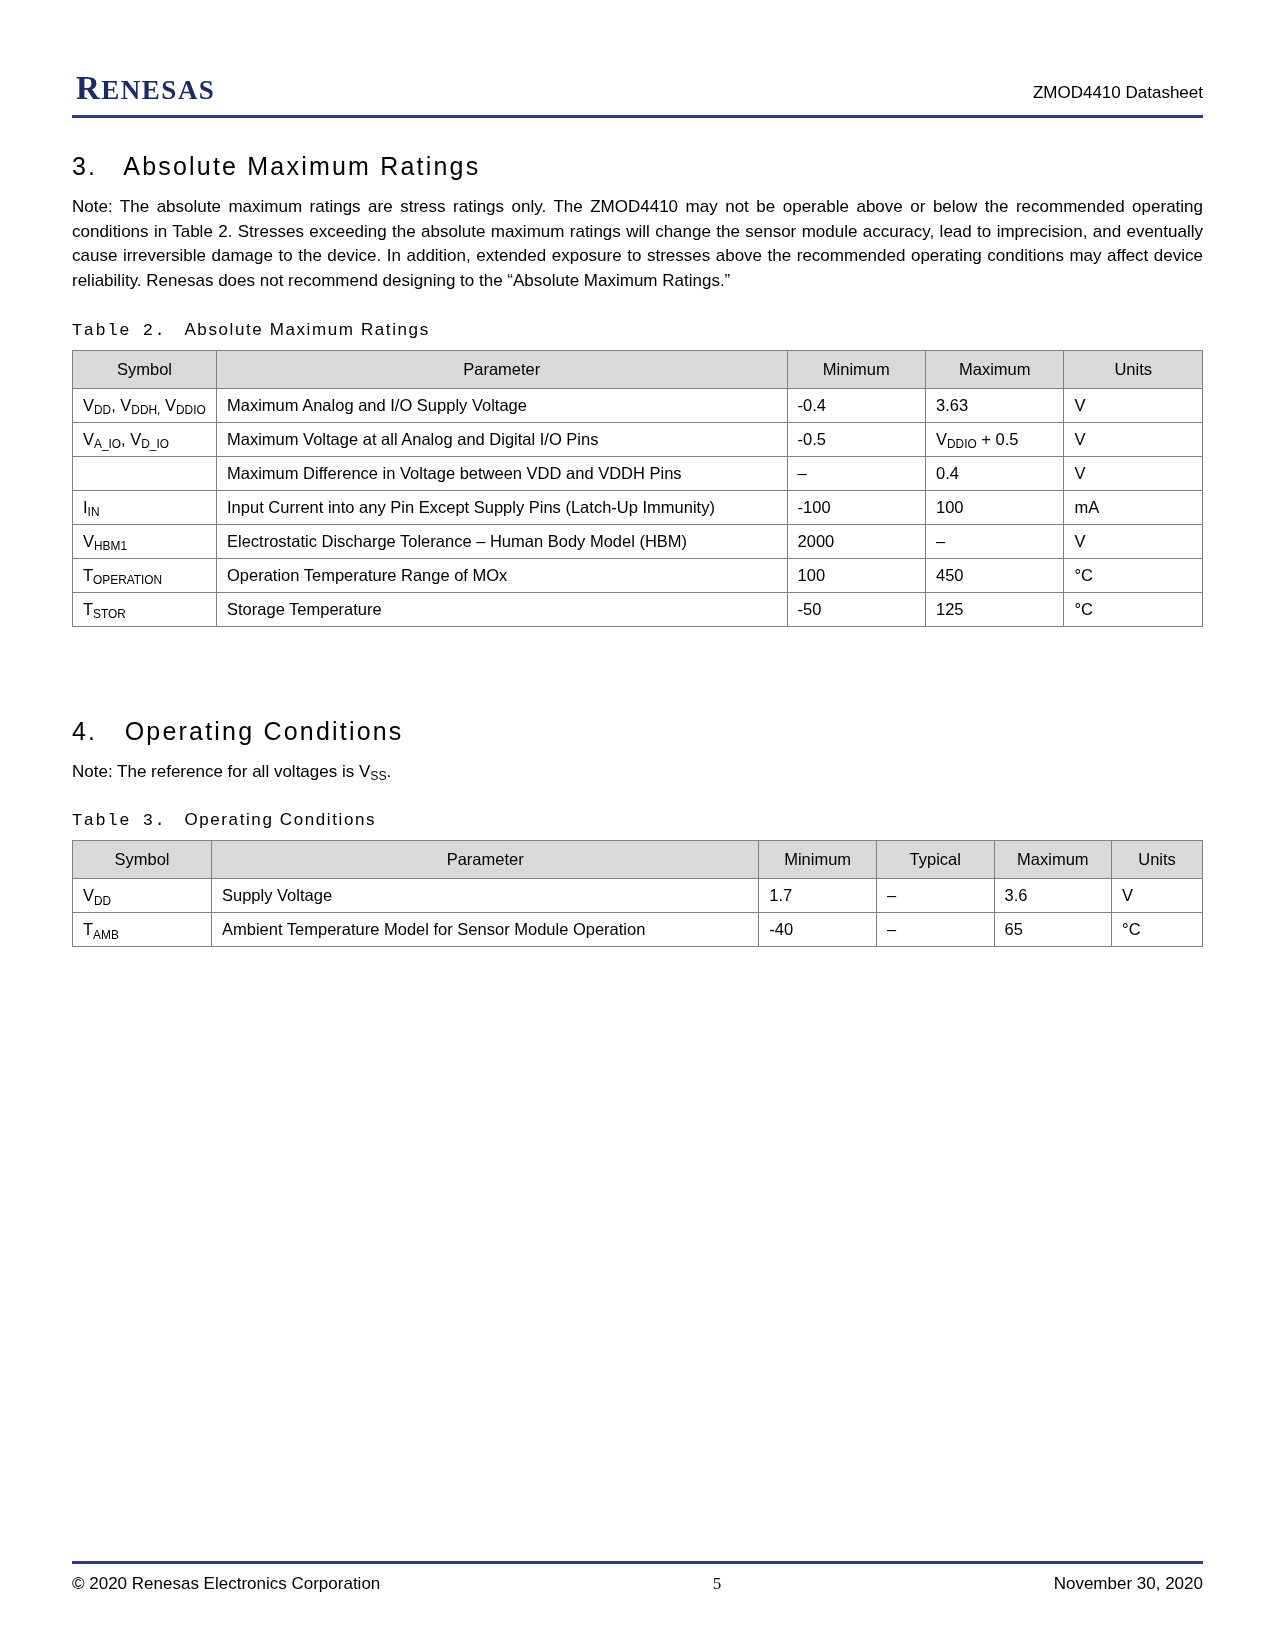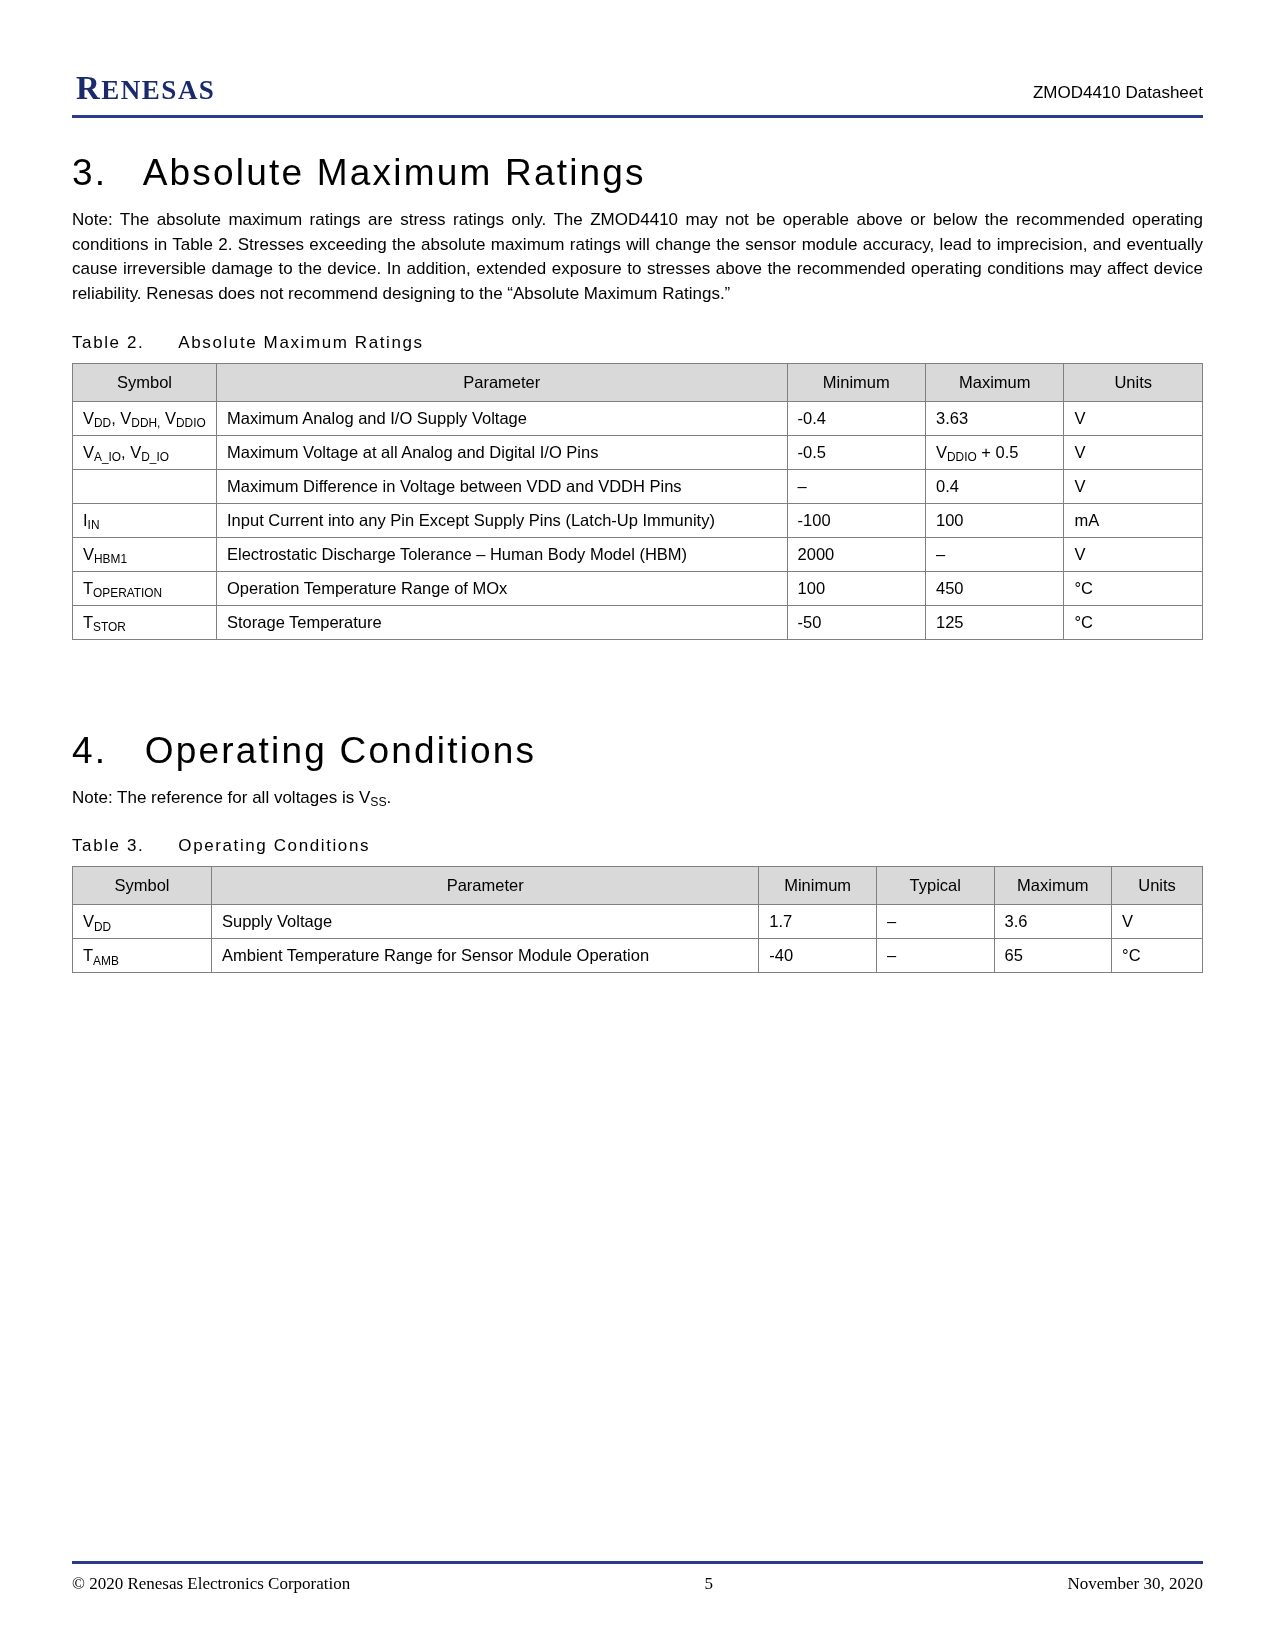--- a/index.html
+++ b/index.html
@@ -50,38 +50,38 @@
     color: #000;
     padding-bottom: 4px;
   }
   .header-rule {
     margin-top: 8px;
     border-bottom: 3px solid #2b3a8f;
   }
 
   
   h1.section {
-    font-size: 37px;
+    font-size: 25px;
     font-weight: normal;
     letter-spacing: 2.2px;
     margin: 34px 0 14px 0;
     color: #000;
   }
   p.note {
     font-size: 17px;
     line-height: 1.45;
     margin: 0 0 26px 0;
     text-align: justify;
   }
   .table-caption {
     font-size: 17px;
     letter-spacing: 1.6px;
     margin: 0 0 10px 0;
   }
-  .table-caption .cap-label { margin-right: 34px; }
+  .table-caption .cap-label { margin-right: 18px; font-family: Liberation Mono, monospace; }
 
   
   table.dt {
     border-collapse: collapse;
     width: 100%;
     font-size: 16.5px;
   }
   table.dt th, table.dt td {
     border: 1px solid #808080;
     padding: 7px 10px;
@@ -131,21 +131,21 @@
     border-bottom: 3px solid #2b3a8f;
     margin-bottom: 10px;
   }
   .footer-row {
     display: flex;
     justify-content: space-between;
     align-items: baseline;
     font-size: 17px;
   }
   .footer-center { font-family: "Liberation Serif", serif; }
-  .footer-left, .footer-right { font-family: Liberation Serif, serif; }
+  .footer-left, .footer-right { font-family: Liberation Sans, sans-serif; }
 </style>
 </head>
 <body>
 
 <div class="page">
 
   <div class="header">
     <div class="logo">
       <span class="r-big">R</span><span class="logo-text">ENESAS</span>
     </div>
@@ -274,21 +274,21 @@
       <tr>
         <td class="l">V<sub>DD</sub></td>
         <td class="l">Supply Voltage</td>
         <td class="c">1.7</td>
         <td class="c">–</td>
         <td class="c">3.6</td>
         <td class="c">V</td>
       </tr>
       <tr>
         <td class="l">T<sub>AMB</sub></td>
-        <td class="l">Ambient Temperature Range for Sensor Module Operation</td>
+        <td class="l">Ambient Temperature Model for Sensor Module Operation</td>
         <td class="c">-40</td>
         <td class="c">–</td>
         <td class="c">65</td>
         <td class="c">°C</td>
       </tr>
     </tbody>
   </table>
 
   <div class="footer">
     <div class="footer-rule"></div>

